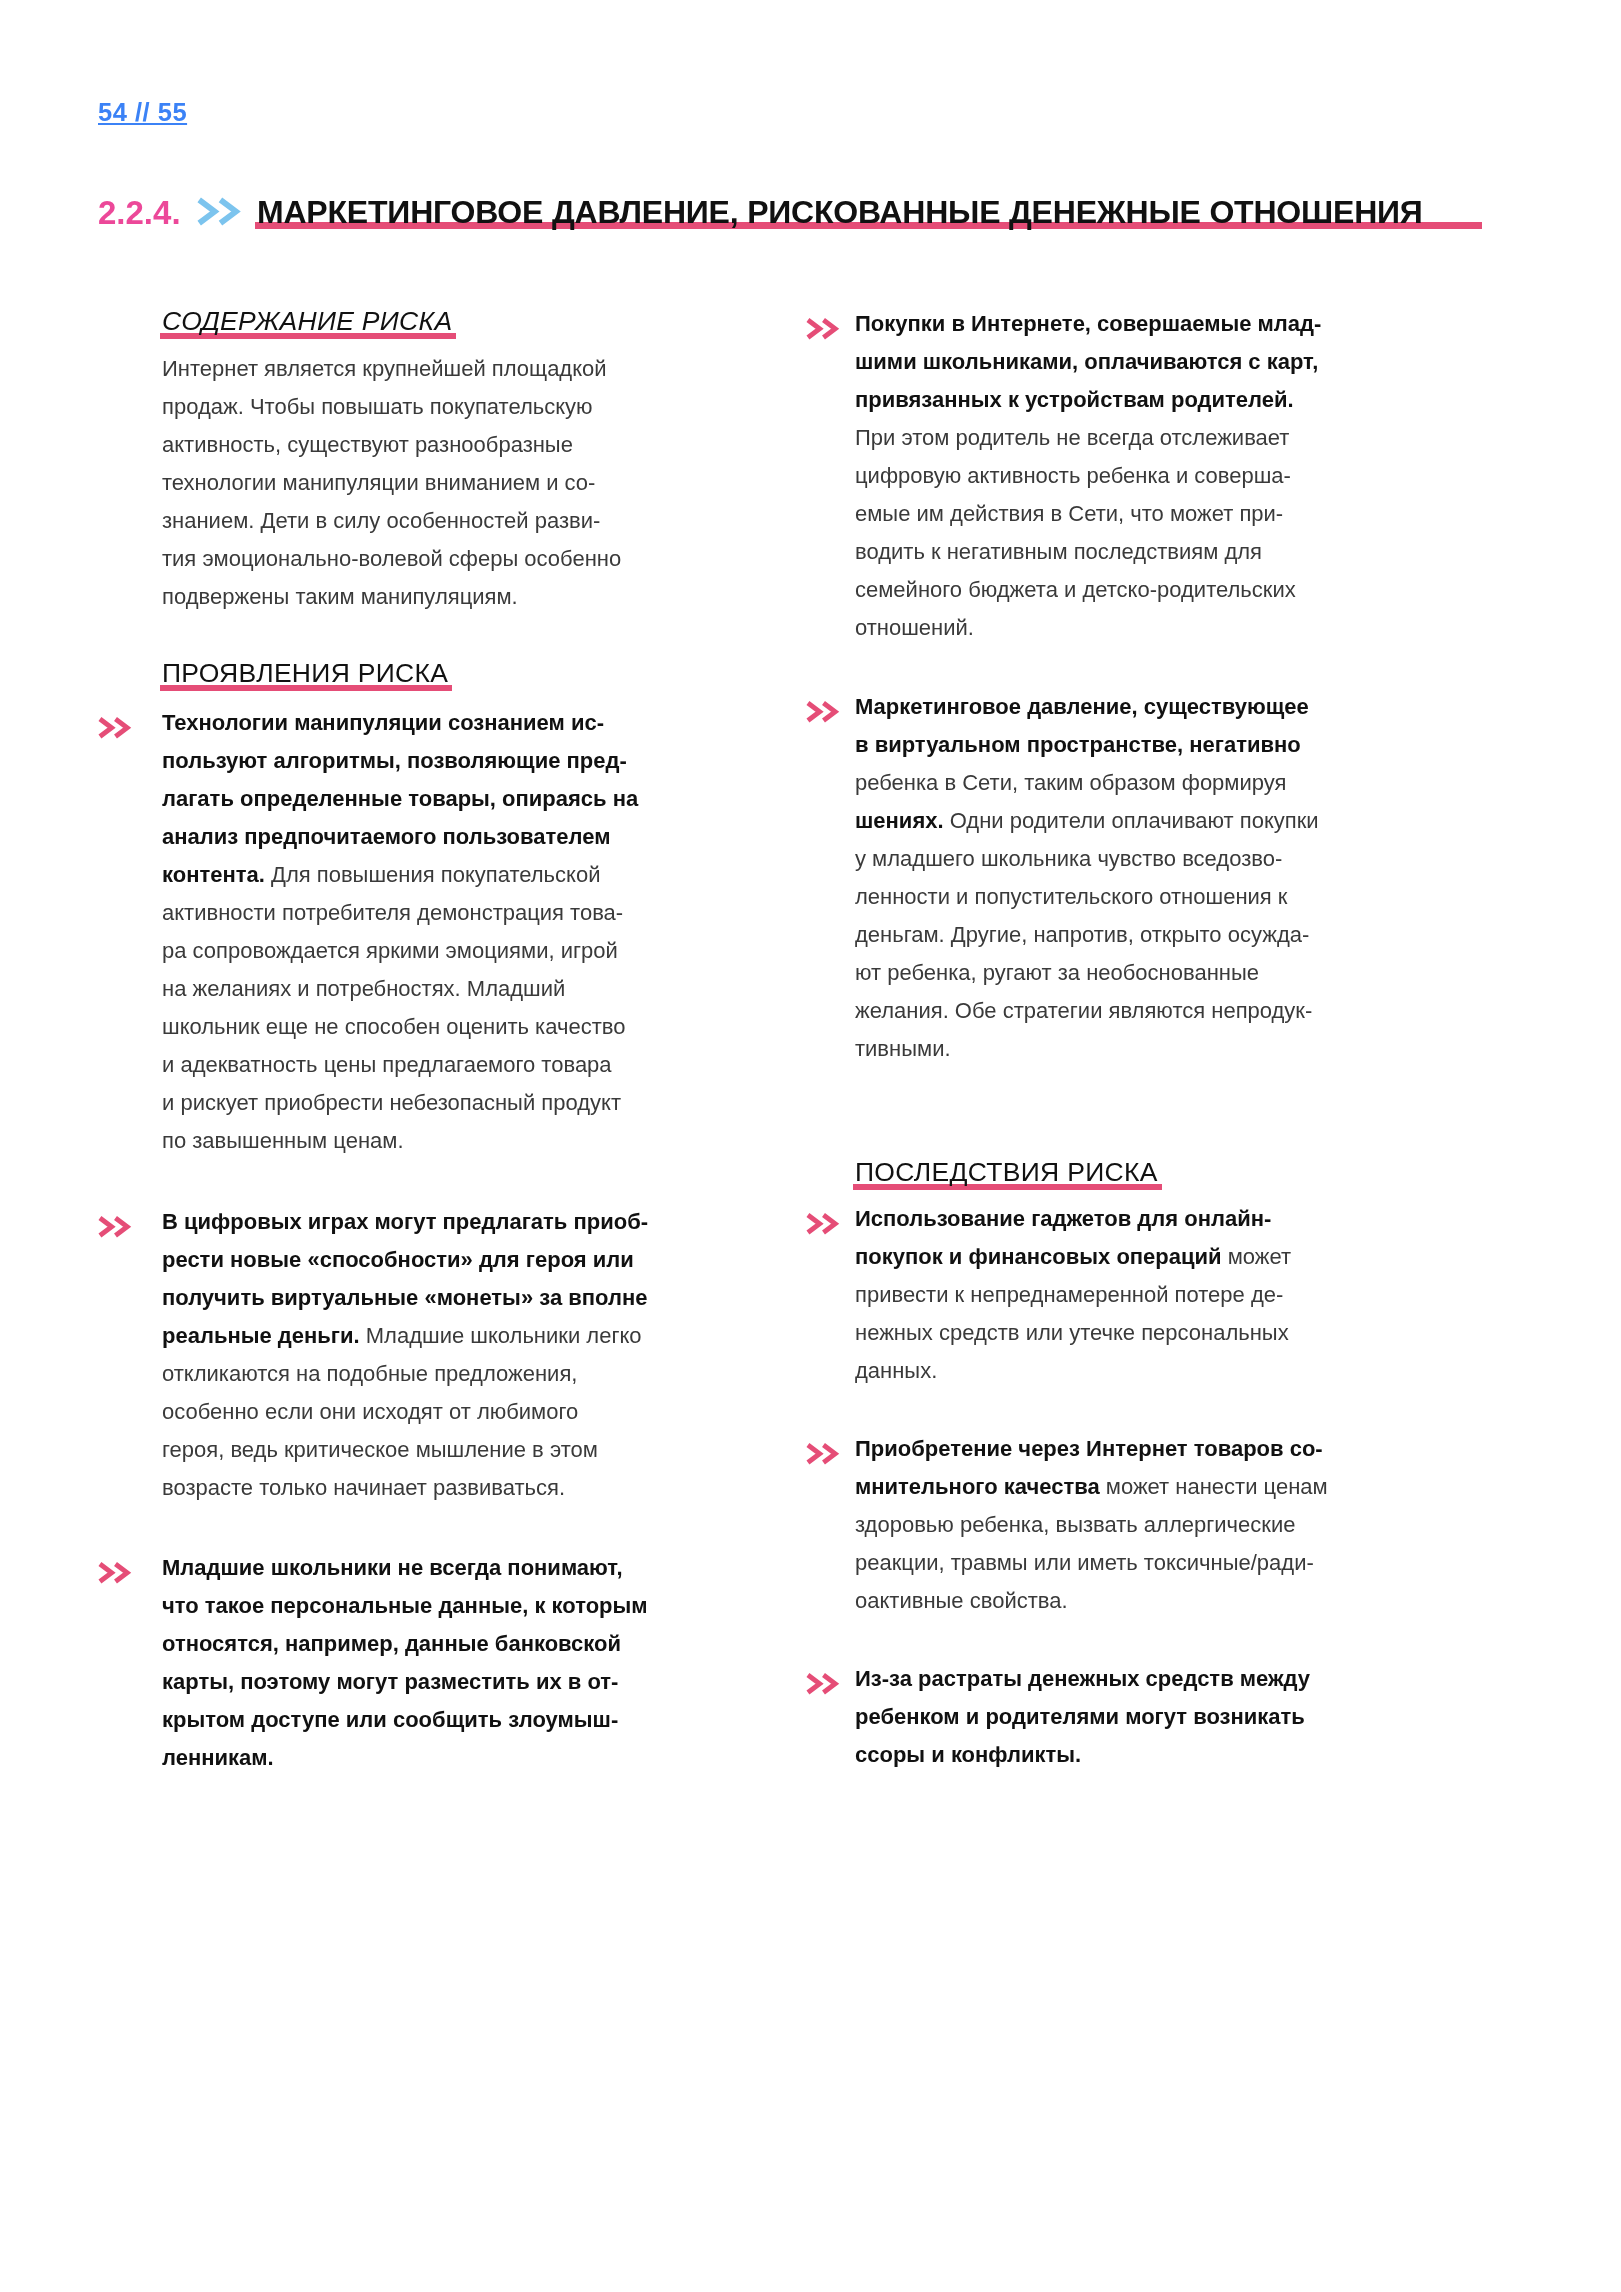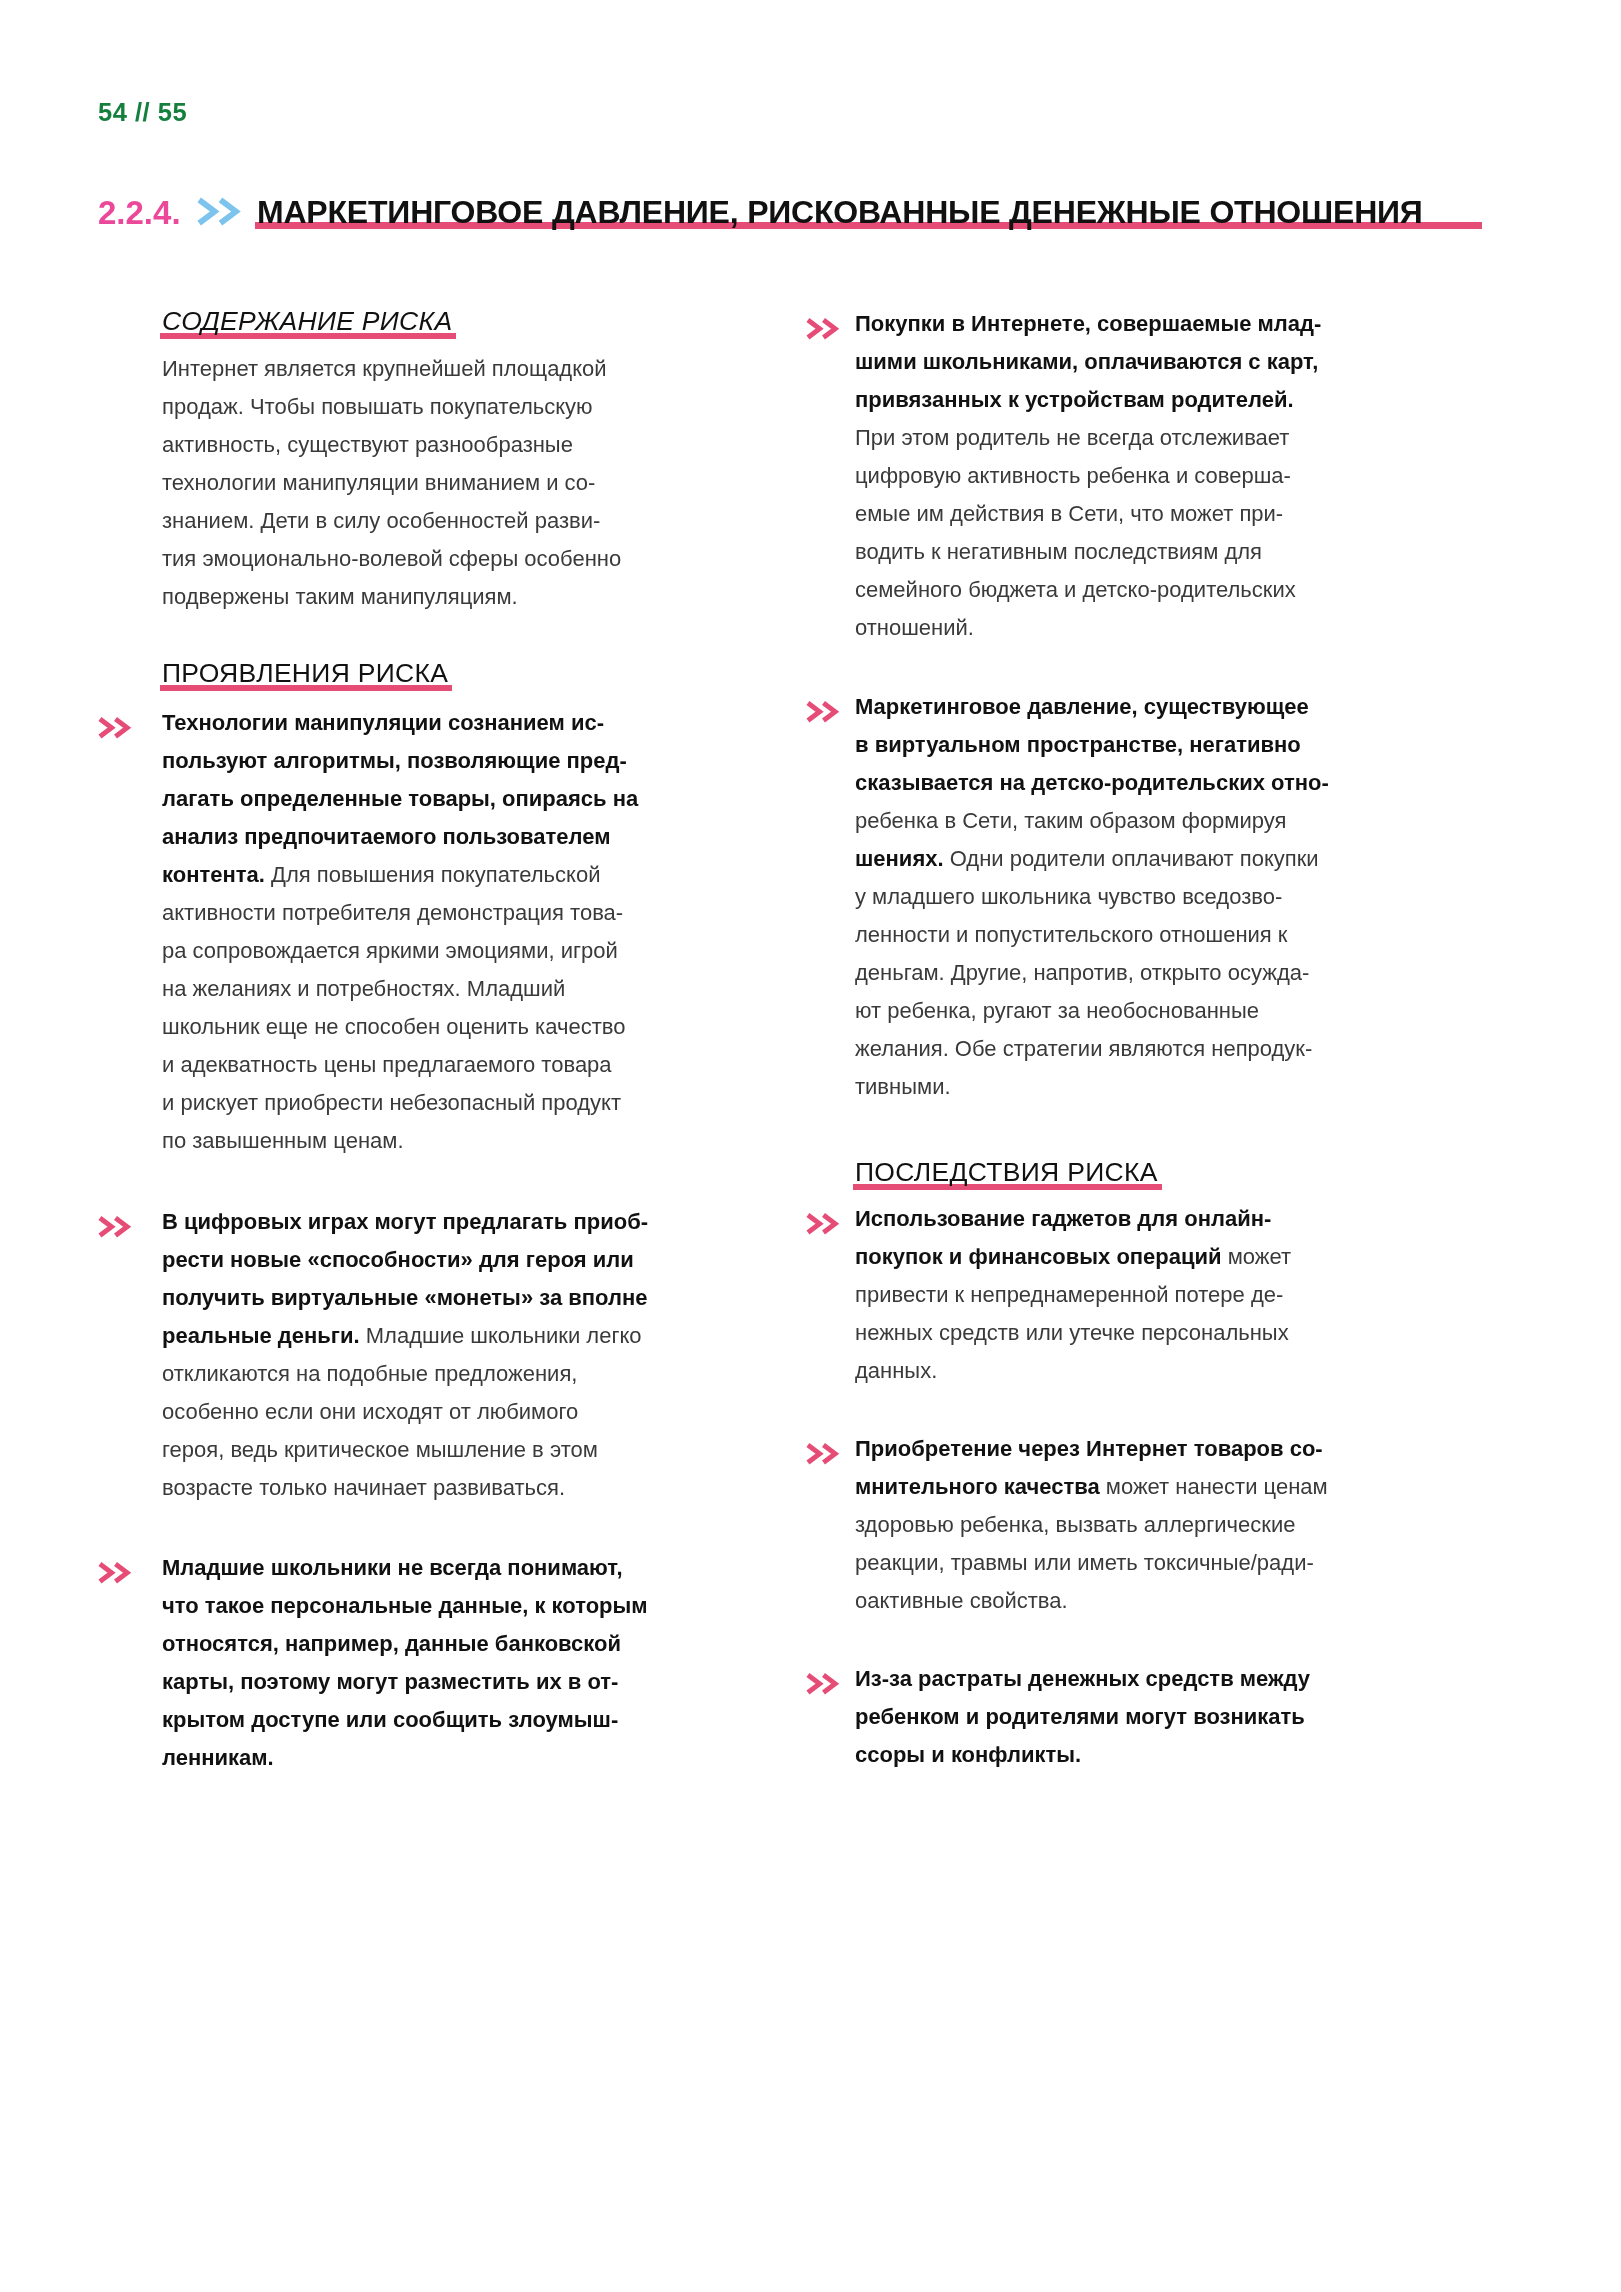--- a/index.html
+++ b/index.html
@@ -1,18 +1,18 @@
 <!DOCTYPE html>
 <html><head>
 <meta charset="utf-8">
 <style>
   html, body { margin: 0; padding: 0; background: #ffffff; }
   body { width: 1621px; height: 2293px; position: relative; overflow: hidden;
          font-family: "Liberation Sans", "DejaVu Sans", sans-serif; color: #1a1a1a; }
-  .page-num { position: absolute; left: 98px; top: 98px; font-size: 25.5px; font-weight: bold; color: #15803d; letter-spacing: 0.5px; }
+  .page-num { position: absolute; left: 98px; top: 98px; font-size: 25.5px; font-weight: bold; color: #3b82f6; letter-spacing: 0.5px; text-decoration: underline; }
   .title-row { position: absolute; left: 98px; top: 194px; height: 49px; white-space: nowrap; }
   .title-num { position: absolute; left: 0; top: 0; font-size: 33px; font-weight: bold; color: #ec4899; }
   .title-chev { position: absolute; left: 98px; top: 2.9px; }
   .title-text { position: absolute; left: 159px; top: 0; font-size: 32px; color: #111; font-weight: bold; letter-spacing: -0.2px; }
   .title-underline { position: absolute; left: 157px; top: 28px; width: 1227px; height: 6.9px; background: #e54d77; z-index: 0; }
   .title-text span { position: relative; z-index: 1; }
 
   .col { position: absolute; top: 0; }
   .col-left { left: 98px; width: 706px; }
   .col-right { left: 806px; width: 706px; }
@@ -151,21 +151,20 @@
   <div class="block" style="left:0; top:688px; width:706px;">
     <span class="chev">
       <svg width="35" height="21.6" viewBox="0 0 36 22">
           <polyline points="2,2 14,11 2,20" fill="none" stroke="#e54d77" stroke-width="5"></polyline>
           <polyline points="18,2 30,11 18,20" fill="none" stroke="#e54d77" stroke-width="5"></polyline>
         </svg>
     </span>
     <div class="text" style="left:49px;">
       <div><span class="bold">Маркетинговое давление, существующее</span></div>
       <div><span class="bold">в виртуальном пространстве, негативно</span></div>
-      <div><span class="bold">сказывается на детско-родительских отно-</span></div>
       <div><span class="plain">ребенка в Сети, таким образом формируя</span></div>
       <div><span class="bold">шениях.</span><span class="plain"> Одни родители оплачивают покупки</span></div>
       <div><span class="plain">у младшего школьника чувство вседозво-</span></div>
       <div><span class="plain">ленности и попустительского отношения к</span></div>
       <div><span class="plain">деньгам. Другие, напротив, открыто осужда-</span></div>
       <div><span class="plain">ют ребенка, ругают за необоснованные</span></div>
       <div><span class="plain">желания. Обе стратегии являются непродук-</span></div>
       <div><span class="plain">тивными.</span></div>
     </div>
   </div>

